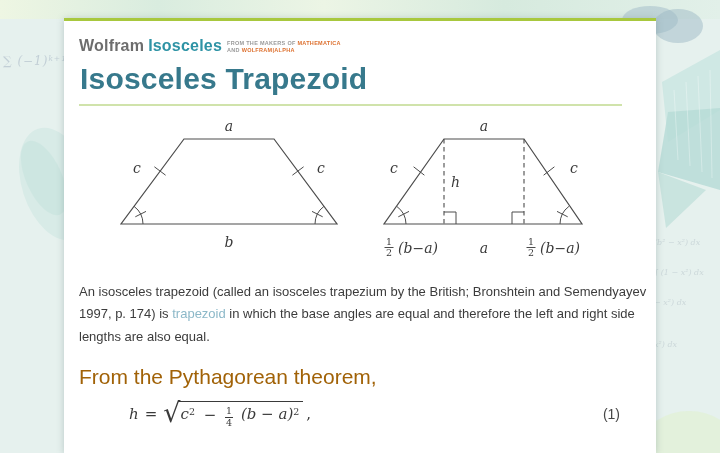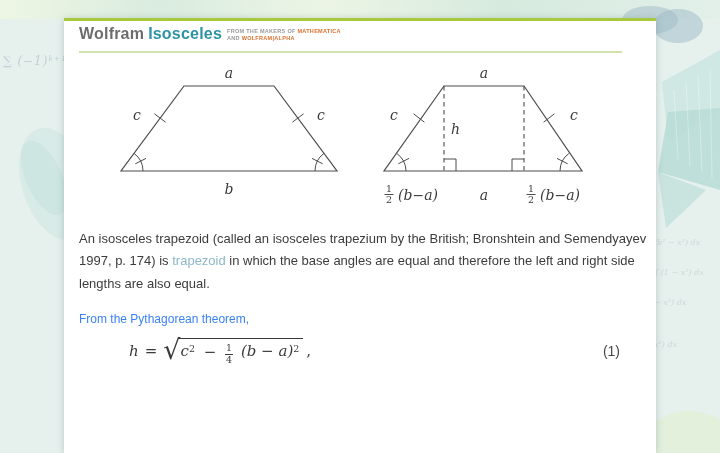--- a/index.html
+++ b/index.html
@@ -31,21 +31,21 @@
   .decor-corner{
     position:absolute;z-index:0;right:-14px;bottom:-22px;width:90px;height:64px;
     background:#e2f1d8;border-radius:50%;opacity:.85;
   }
   
   .card{
     position:absolute;left:64px;top:18px;width:592px;height:435px;z-index:1;
     background:#ffffff;border-top:3px solid #a8c83e;
     box-shadow:0 1px 7px rgba(110,135,135,.38);
     box-sizing:border-box;
-    padding:0 34px 0 15px;
+    padding:12px 34px 0 15px;
   }
   
   .logo-row{display:flex;align-items:flex-start;cursor:pointer;margin-top:4px;}
   .brand-wolfram{font-size:16px;color:#6d6d6d;font-weight:bold;letter-spacing:.2px;}
   .brand-mathworld{font-size:16px;color:#2e93a5;font-weight:bold;margin-left:4px;letter-spacing:.2px;}
   .tagline{margin-left:5px;margin-top:3px;line-height:1.25;}
   .tagline div{font-size:5.5px;color:#9a9a9a;letter-spacing:.3px;font-weight:bold;}
   .tagline .accent{color:#dd6f2d;}
   
   .page-title{
@@ -59,21 +59,21 @@
   .geo{stroke:#4c4c4c;stroke-width:1.2;fill:none;}
   .geo-thin{stroke:#4c4c4c;stroke-width:1;fill:none;}
   .dashed{stroke:#4c4c4c;stroke-width:1.1;fill:none;stroke-dasharray:4.5 3.5;}
   .mlabel{font-family:"DejaVu Serif",serif;font-style:italic;font-size:14px;fill:#3a3a3a;}
   .mfrac{font-family:"DejaVu Serif",serif;font-size:9.5px;fill:#3a3a3a;}
   
   .paragraph{
     width:578px;margin:18px 0 7px 0;font-size:13px;line-height:1.72;color:#3c3c3c;
   }
   .text-link{color:#8cb8c8;text-decoration:none;cursor:pointer;}
-  .pyth{margin:17px 0 8px 0;font-size:12px;color:#3b82f6;}
+  .pyth{margin:17px 0 8px 0;font-size:21px;color:#a16207;}
   
   .equation-row{
     display:flex;justify-content:space-between;align-items:center;
     margin-top:12px;padding-right:2px;
   }
   .equation{
     margin-left:50px;font-family:"DejaVu Serif",serif;font-size:15px;color:#3a3a3a;
     display:inline-flex;align-items:center;
   }
   .var{font-style:italic;}
@@ -135,20 +135,21 @@
 
   <div class="logo-row">
     <span class="brand-wolfram">Wolfram</span>
     <span class="brand-mathworld">Isosceles</span>
     <span class="tagline">
       <div><span>FROM THE MAKERS OF</span> <span class="accent">MATHEMATICA</span></div>
       <div><span>AND</span> <span class="accent">WOLFRAM|ALPHA</span></div>
     </span>
   </div>
 
+  <h1 class="page-title">Isosceles Trapezoid</h1>
   <div class="title-rule"></div>
 
   <div class="figures-row">
 
     <svg class="fig" width="240" height="148" viewBox="0 0 240 148">
       <polygon class="geo" points="75,24 165,24 228,109 12,109"></polygon>
 
       <line class="geo-thin" x1="45.4" y1="51.8" x2="56.6" y2="60.2"></line>
       <line class="geo-thin" x1="194.6" y1="51.8" x2="183.4" y2="60.2"></line>
 

